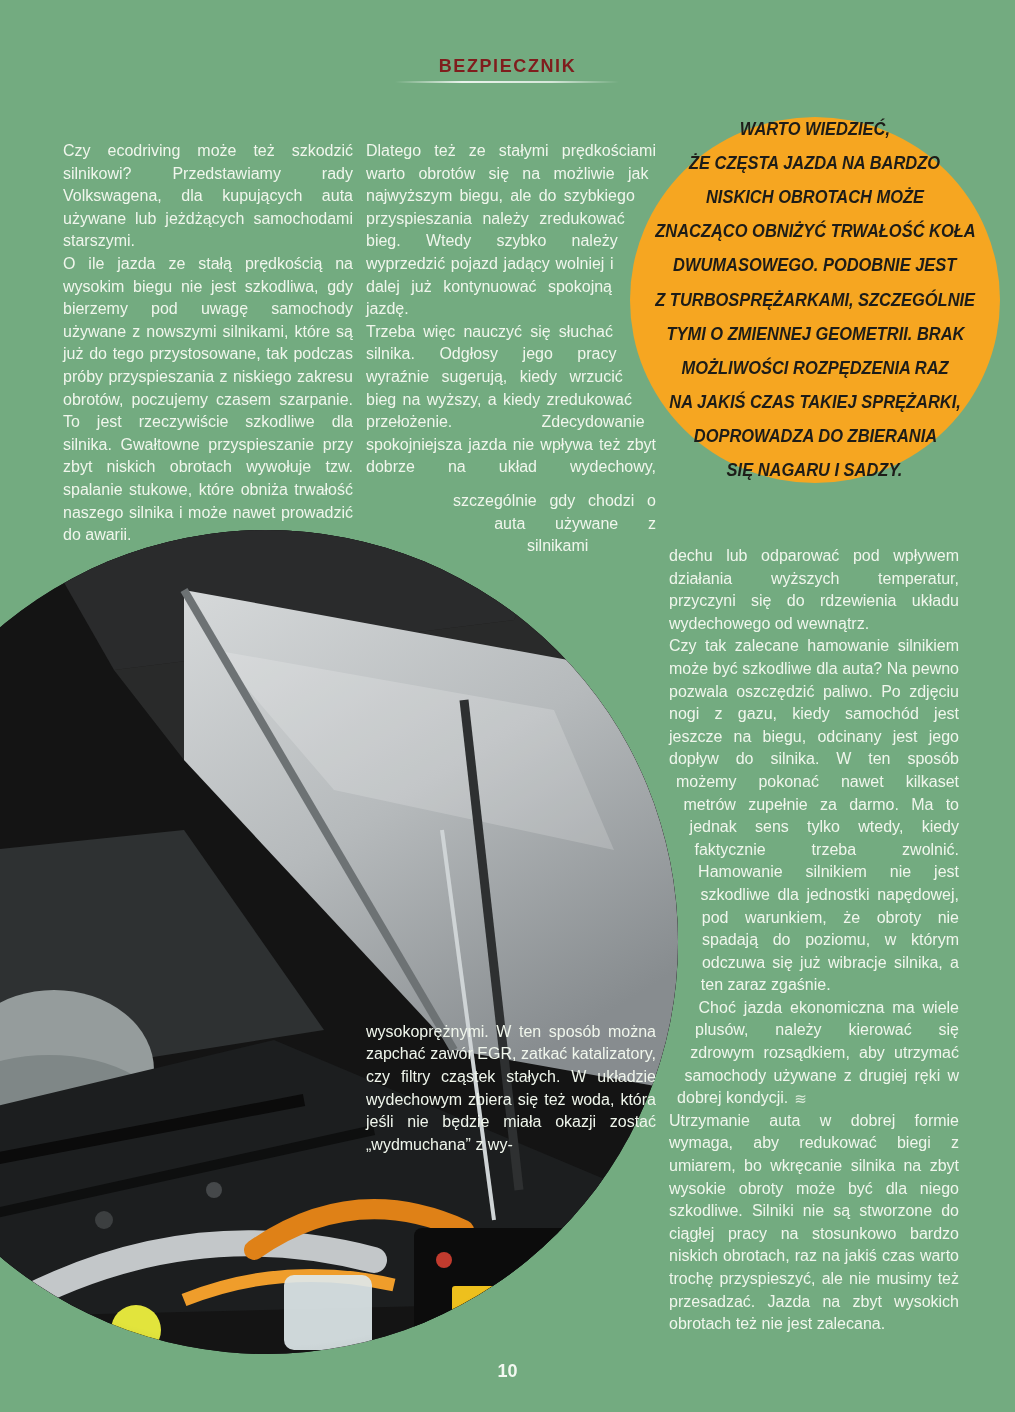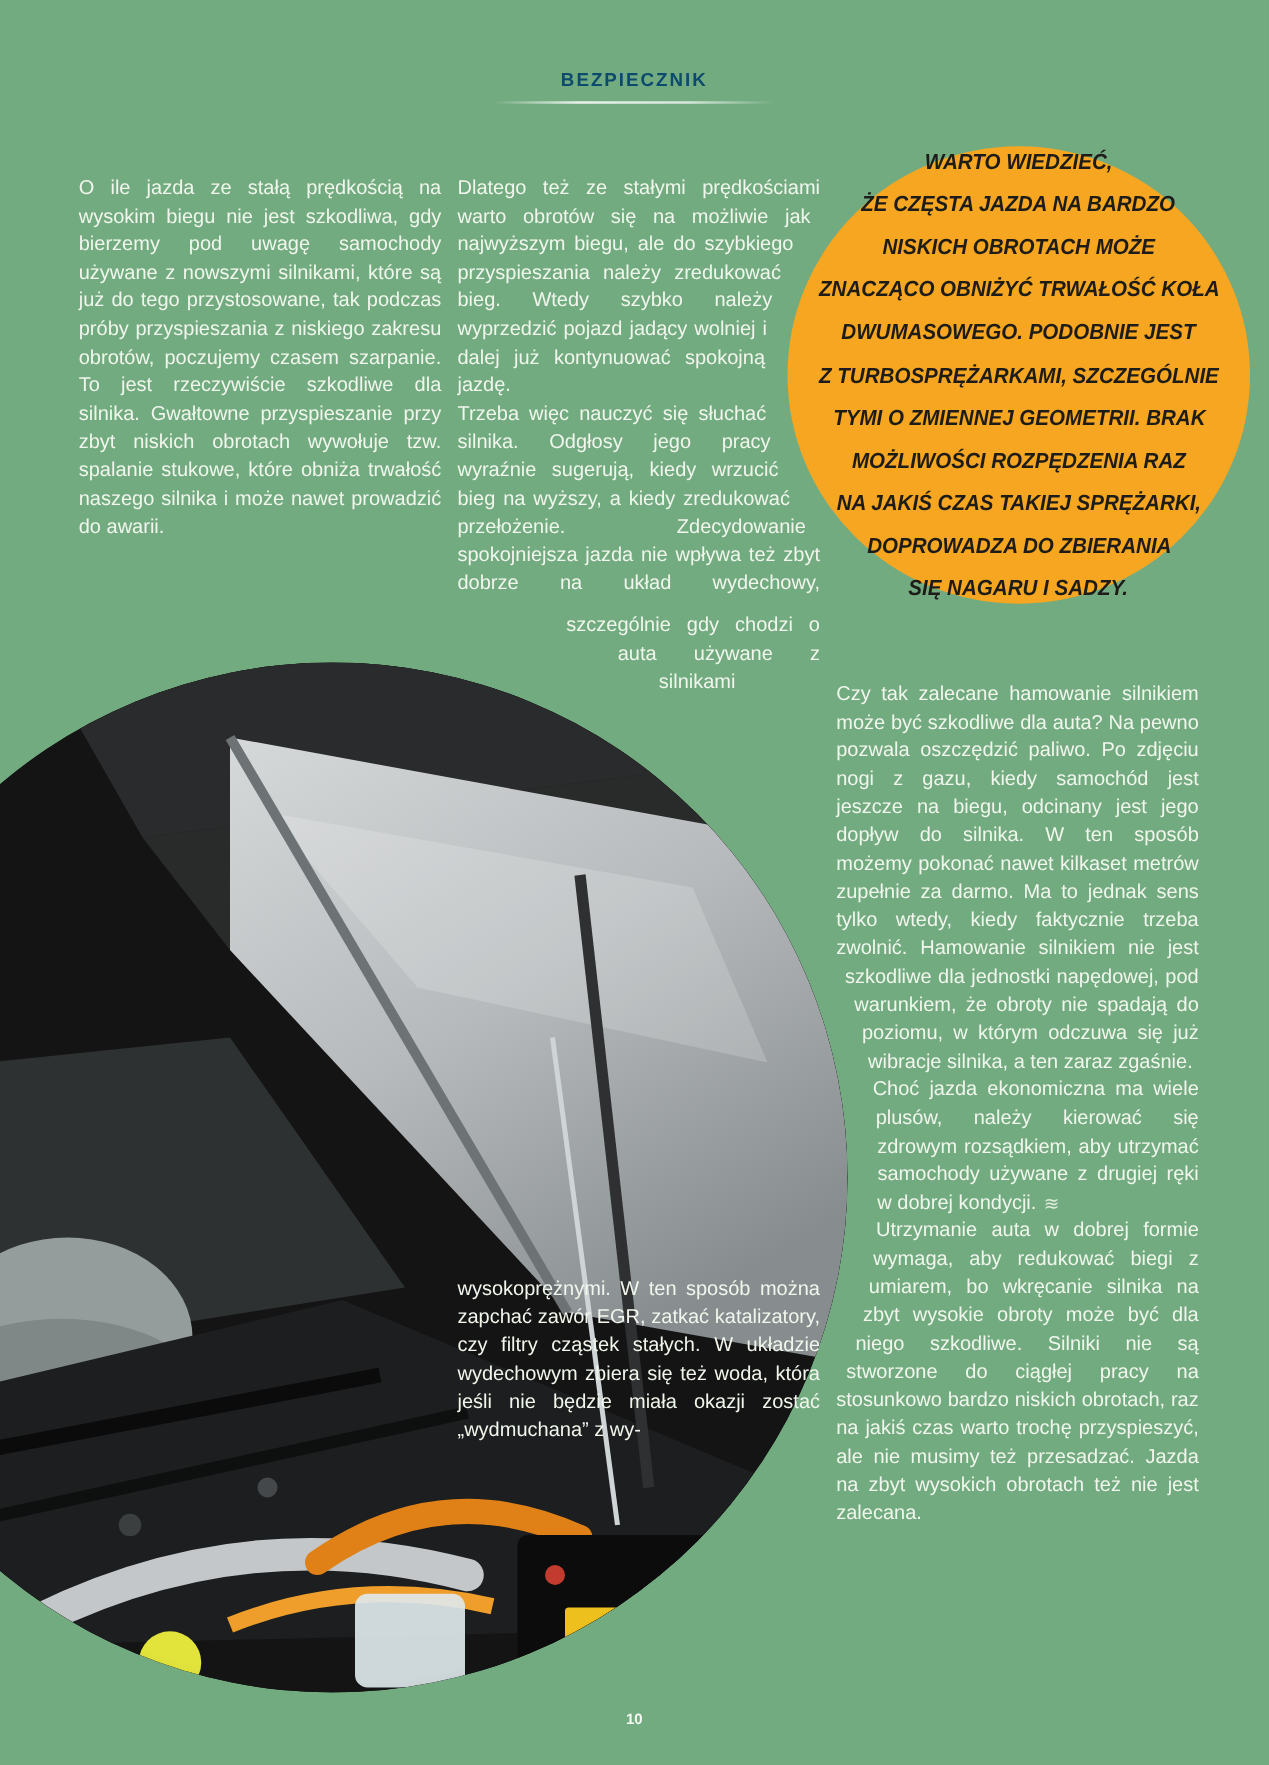--- a/index.html
+++ b/index.html
@@ -5,21 +5,21 @@
   html,body{margin:0;padding:0;}
   body{
     width:1015px;height:1412px;position:relative;overflow:hidden;
     background:#73ab80;
     font-family:"Liberation Sans", sans-serif;
   }
   .page{position:absolute;inset:0;}
 
   .header{
     position:absolute;top:56px;left:0;right:0;text-align:center;
-    color:#0c4a6e;font-weight:bold;font-size:15px;letter-spacing:1.6px;
+    color:#7f1d1d;font-weight:bold;font-size:18px;letter-spacing:1.6px;
   }
   .header-rule{
     position:absolute;top:81px;left:395px;width:224px;height:2px;
     background:linear-gradient(90deg,rgba(255,255,255,0),rgba(255,255,255,.85) 30%,rgba(255,255,255,.7) 70%,rgba(255,255,255,0));
   }
 
   .col{
     position:absolute;top:140px;width:290px;z-index:3;
     color:#f0f6ec;font-size:16px;line-height:22.6px;text-align:justify;
     hyphens:auto;-webkit-hyphens:auto;
@@ -60,21 +60,21 @@
   }
 
   .endmark{
     display:inline-block;margin-left:6px;
     color:rgba(233,242,228,.9);font-size:15px;line-height:1;
     transform:translateY(1px);
   }
 
   .page-num{
     position:absolute;bottom:30px;left:0;right:0;text-align:center;
-    color:#f3f8f1;font-weight:bold;font-size:12px;
+    color:#f3f8f1;font-weight:bold;font-size:18px;
   }
 </style>
 </head>
 <body>
 
 <div class="page">
 
   <div class="header">BEZPIECZNIK</div>
   <div class="header-rule"></div>
 
@@ -128,32 +128,34 @@
     <div class="callout-line">DWUMASOWEGO. PODOBNIE JEST</div>
     <div class="callout-line">Z TURBOSPRĘŻARKAMI, SZCZEGÓLNIE</div>
     <div class="callout-line">TYMI O ZMIENNEJ GEOMETRII. BRAK</div>
     <div class="callout-line">MOŻLIWOŚCI ROZPĘDZENIA RAZ</div>
     <div class="callout-line">NA JAKIŚ CZAS TAKIEJ SPRĘŻARKI,</div>
     <div class="callout-line">DOPROWADZA DO ZBIERANIA</div>
     <div class="callout-line">SIĘ NAGARU I SADZY.</div>
   </div>
 
   <div class="col col1">
+    <p>Czy ecodriving może też szkodzić silnikowi? Przedstawiamy rady Volkswagena, dla kupujących auta używane lub jeżdżących samochodami starszymi.</p>
     <p>O ile jazda ze stałą prędkością na wysokim biegu nie jest szkodliwa, gdy bierzemy pod uwagę samochody używane z nowszymi silnikami, które są już do tego przystosowane, tak podczas próby przyspieszania z niskiego zakresu obrotów, poczujemy czasem szarpanie. To jest rzeczywiście szkodliwe dla silnika. Gwałtowne przyspieszanie przy zbyt niskich obrotach wywołuje tzw. spalanie stukowe, które obniża trwałość naszego silnika i może nawet prowadzić do awarii.</p>
   </div>
 
   <div class="col col2">
     <div class="wrap-orange"></div>
     <div class="wrap-photo2"></div>
     <p>Dlatego też ze stałymi prędkościami warto obrotów się na możliwie jak najwyższym biegu, ale do szybkiego przyspieszania należy zredukować bieg. Wtedy szybko należy wyprzedzić pojazd jadący wolniej i dalej już kontynuować spokojną jazdę.</p>
     <p>Trzeba więc nauczyć się słuchać silnika. Odgłosy jego pracy wyraźnie sugerują, kiedy wrzucić bieg na wyższy, a kiedy zredukować przełożenie. Zdecydowanie spokojniejsza jazda nie wpływa też zbyt dobrze na układ wydechowy, szczególnie gdy chodzi o auta używane z silnikami wysokoprężnymi. W ten sposób można zapchać zawór EGR, zatkać katalizatory, czy filtry cząstek stałych. W układzie wydechowym zbiera się też woda, która jeśli nie będzie miała okazji zostać „wydmuchana” z wy-</p>
   </div>
 
   <div class="col col3">
     <div class="wrap-photo3"></div>
+    <p>dechu lub odparować pod wpływem działania wyższych temperatur, przyczyni się do rdzewienia układu wydechowego od wewnątrz.</p>
     <p>Czy tak zalecane hamowanie silnikiem może być szkodliwe dla auta? Na pewno pozwala oszczędzić paliwo. Po zdjęciu nogi z gazu, kiedy samochód jest jeszcze na biegu, odcinany jest jego dopływ do silnika. W ten sposób możemy pokonać nawet kilkaset metrów zupełnie za darmo. Ma to jednak sens tylko wtedy, kiedy faktycznie trzeba zwolnić. Hamowanie silnikiem nie jest szkodliwe dla jednostki napędowej, pod warunkiem, że obroty nie spadają do poziomu, w którym odczuwa się już wibracje silnika, a ten zaraz zgaśnie.</p>
     <p><span>Choć jazda ekonomiczna ma wiele plusów, należy kierować się zdrowym rozsądkiem, aby utrzymać samochody używane z drugiej ręki w dobrej kondycji.</span><span class="endmark">≋</span></p>
     <p>Utrzymanie auta w dobrej formie wymaga, aby redukować biegi z umiarem, bo wkręcanie silnika na zbyt wysokie obroty może być dla niego szkodliwe. Silniki nie są stworzone do ciągłej pracy na stosunkowo bardzo niskich obrotach, raz na jakiś czas warto trochę przyspieszyć, ale nie musimy też przesadzać. Jazda na zbyt wysokich obrotach też nie jest zalecana.</p>
   </div>
 
   <div class="page-num">10</div>
 
 </div>
 
 </body></html>

